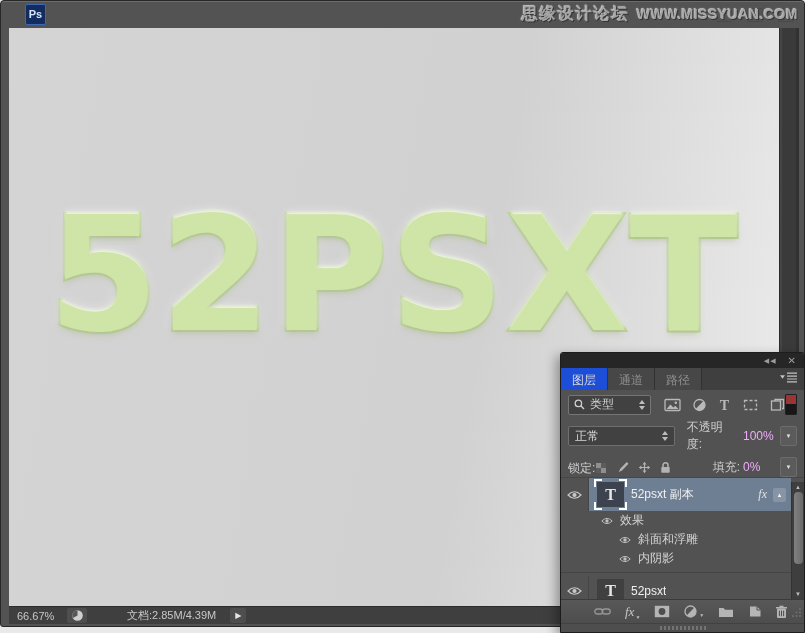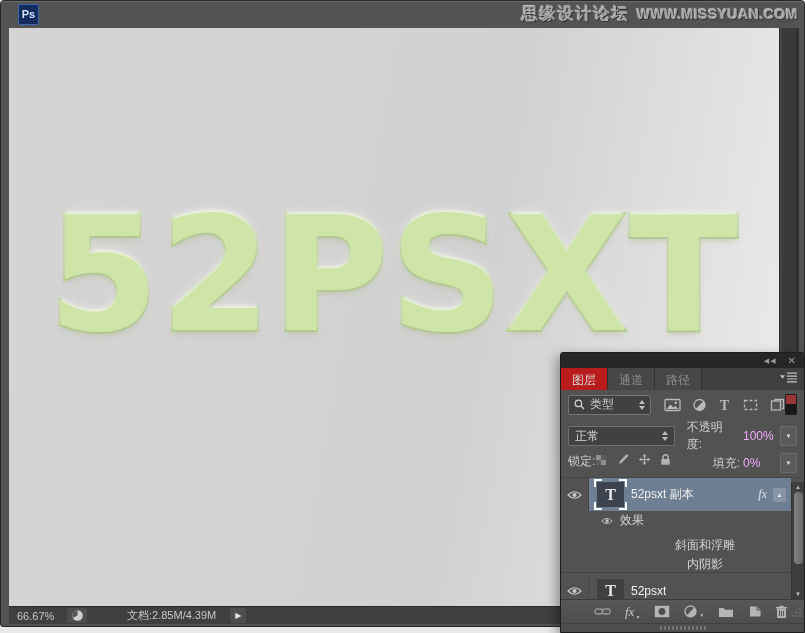--- a/index.html
+++ b/index.html
@@ -9,21 +9,21 @@
     font-family:"Liberation Sans","DejaVu Sans",sans-serif;
     -webkit-font-smoothing:antialiased;
   }
   .window{
     position:absolute;left:0;top:0;width:803px;height:625px;
     background:#535353;border:1px solid #272727;border-radius:4px 4px 3px 3px;
     box-shadow:inset 0 1px 0 #6c6c6c;
   }
   
   .titlebar{
-    position:absolute;left:9px;top:0;right:0;height:26px;
+    position:absolute;left:16px;top:0;right:0;height:26px;
     display:flex;align-items:center;padding:0 8px;
     color:#b2b2b2;font-size:12px;
   }
   .ps-logo{
     width:19px;height:19px;flex:0 0 auto;
     background:#132c5e;border:1px solid #3e67b4;border-radius:2px;
     color:#d3e3ff;font-size:11px;font-weight:bold;
     display:flex;align-items:center;justify-content:center;margin-right:9px;
   }
   .title-text{white-space:nowrap;letter-spacing:.2px;}
@@ -81,21 +81,21 @@
   }
   .panel-header{
     flex:0 0 15px;background:#262626;border-radius:3px 3px 0 0;
     display:flex;align-items:center;justify-content:flex-end;gap:11px;
     padding-right:8px;color:#9c9c9c;
   }
   .collapse-glyph{font-size:7px;letter-spacing:1px;}
   .pclose-glyph{font-size:10px;line-height:1;}
   .panel-tabs{flex:0 0 22px;background:#3f3f3f;display:flex;}
   .tab{padding:4px 11px 0;color:#8e8e8e;background:#474747;border-right:1px solid #313131;}
-  .tab.active{background:#b91c1c;color:#d8d8d8;}
+  .tab.active{background:#1d4ed8;color:#d8d8d8;}
   .panel-menu{margin-left:auto;align-self:center;margin-right:7px;}
   .filter-row{flex:0 0 29px;display:flex;align-items:center;padding:0 7px;}
   .filter-select{
     width:86px;height:20px;box-sizing:border-box;
     background:#414141;border:1px solid #757575;border-radius:2px;
     display:flex;align-items:center;gap:5px;padding:0 5px;color:#d2d2d2;
   }
   .updn{display:flex;flex-direction:column;gap:2px;margin-left:auto;}
   .updn i{display:block;width:0;height:0;border-left:3.5px solid transparent;border-right:3.5px solid transparent;}
   .updn .u{border-bottom:4px solid #bdbdbd;}
@@ -110,21 +110,21 @@
   .blend-select{
     width:122px;height:20px;box-sizing:border-box;
     background:#414141;border:1px solid #6f6f6f;border-radius:2px;
     display:flex;align-items:center;padding:0 6px;color:#d8d8d8;
   }
   .lbl{color:#cecece;}
   .valwrap{display:flex;align-items:center;margin-left:auto;gap:3px;}
   .valnum{min-width:34px;color:#f0abfc;}
   .dd-btn{width:15px;height:18px;background:#5b5b5b;border:1px solid #6c6c6c;border-radius:2px;
           display:flex;align-items:center;justify-content:center;font-size:6px;color:#e0e0e0;}
-  .lock-row{flex:0 0 24px;display:flex;align-items:flex-start;padding:0 7px;}
+  .lock-row{flex:0 0 24px;display:flex;align-items:flex-end;padding:0 7px;}
   .lock-icons{display:flex;gap:9px;align-items:center;}
   .layers-list{position:relative;flex:1 1 auto;border-top:1px solid #464646;overflow:hidden;}
   .lrow{height:33px;display:flex;align-items:stretch;margin-right:13px;}
   .eyecol{width:27px;flex:0 0 auto;display:flex;align-items:center;justify-content:center;
           background:#525252;border-right:1px solid #454545;}
   .rest{flex:1;display:flex;align-items:center;padding:0 5px;min-width:0;}
   .lrow.selected .rest{background:#6e7f94;}
   .lthumb{width:27px;height:25px;flex:0 0 auto;background:#3d434e;
           display:flex;align-items:center;justify-content:center;position:relative;margin:0 7px 0 3px;}
   .lrow.plain .lthumb{background:#404040;}
@@ -132,21 +132,21 @@
   .bk{position:absolute;width:6px;height:6px;border:2px solid #fff;}
   .bk.tl{left:-3px;top:-3px;border-right:none;border-bottom:none;}
   .bk.tr{right:-3px;top:-3px;border-left:none;border-bottom:none;}
   .bk.bl{left:-3px;bottom:-3px;border-right:none;border-top:none;}
   .bk.br{right:-3px;bottom:-3px;border-left:none;border-top:none;}
   .lname{color:#f0f0f0;white-space:nowrap;overflow:hidden;}
   .fxbadge{margin-left:auto;font-style:italic;color:#e3e3e3;font-family:"Liberation Serif","DejaVu Serif",serif;}
   .fx-collapse{width:13px;height:14px;margin-left:6px;background:rgba(255,255,255,.17);border-radius:2px;
                display:flex;align-items:center;justify-content:center;font-size:6px;color:#f2f2f2;flex:0 0 auto;}
   .srow{height:19px;display:flex;align-items:center;gap:7px;color:#d4d4d4;padding-left:40px;margin-right:13px;}
-  .srow.deep{padding-left:58px;flex-direction:column;}
+  .srow.deep{padding-left:58px;}
   .divider{height:1px;background:#444;margin:4px 13px 3px 0;}
   .lrow.plain{height:30px;}
   .vscroll{position:absolute;right:0;top:4px;bottom:0;width:13px;background:#3e3e3e;border-left:1px solid #323232;
            display:flex;flex-direction:column;align-items:center;box-sizing:border-box;}
   .sarr{font-size:6px;color:#bdbdbd;padding:2px 0;line-height:1;}
   .sthumb{width:9px;height:72px;border-radius:4px;background:linear-gradient(90deg,#808080,#6a6a6a);}
   .sspacer{flex:1;}
   .panel-bottombar{
     flex:0 0 23px;border-top:1px solid #3b3b3b;
     background:linear-gradient(#585858,#4d4d4d);

